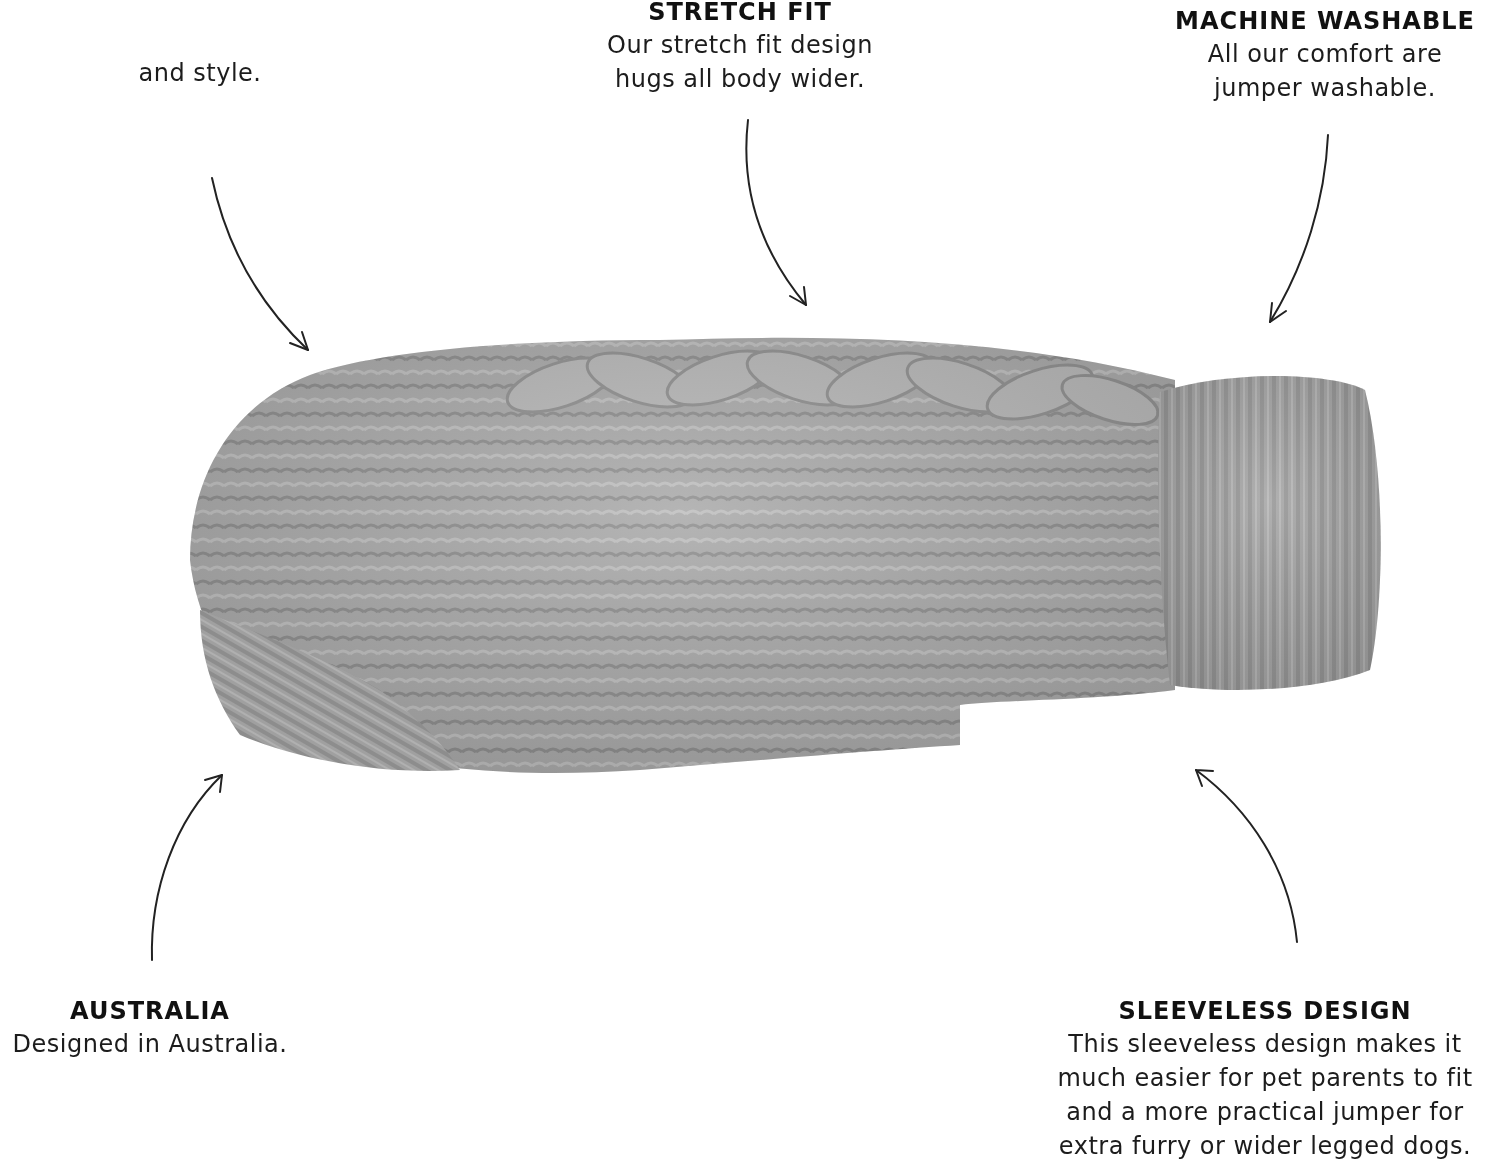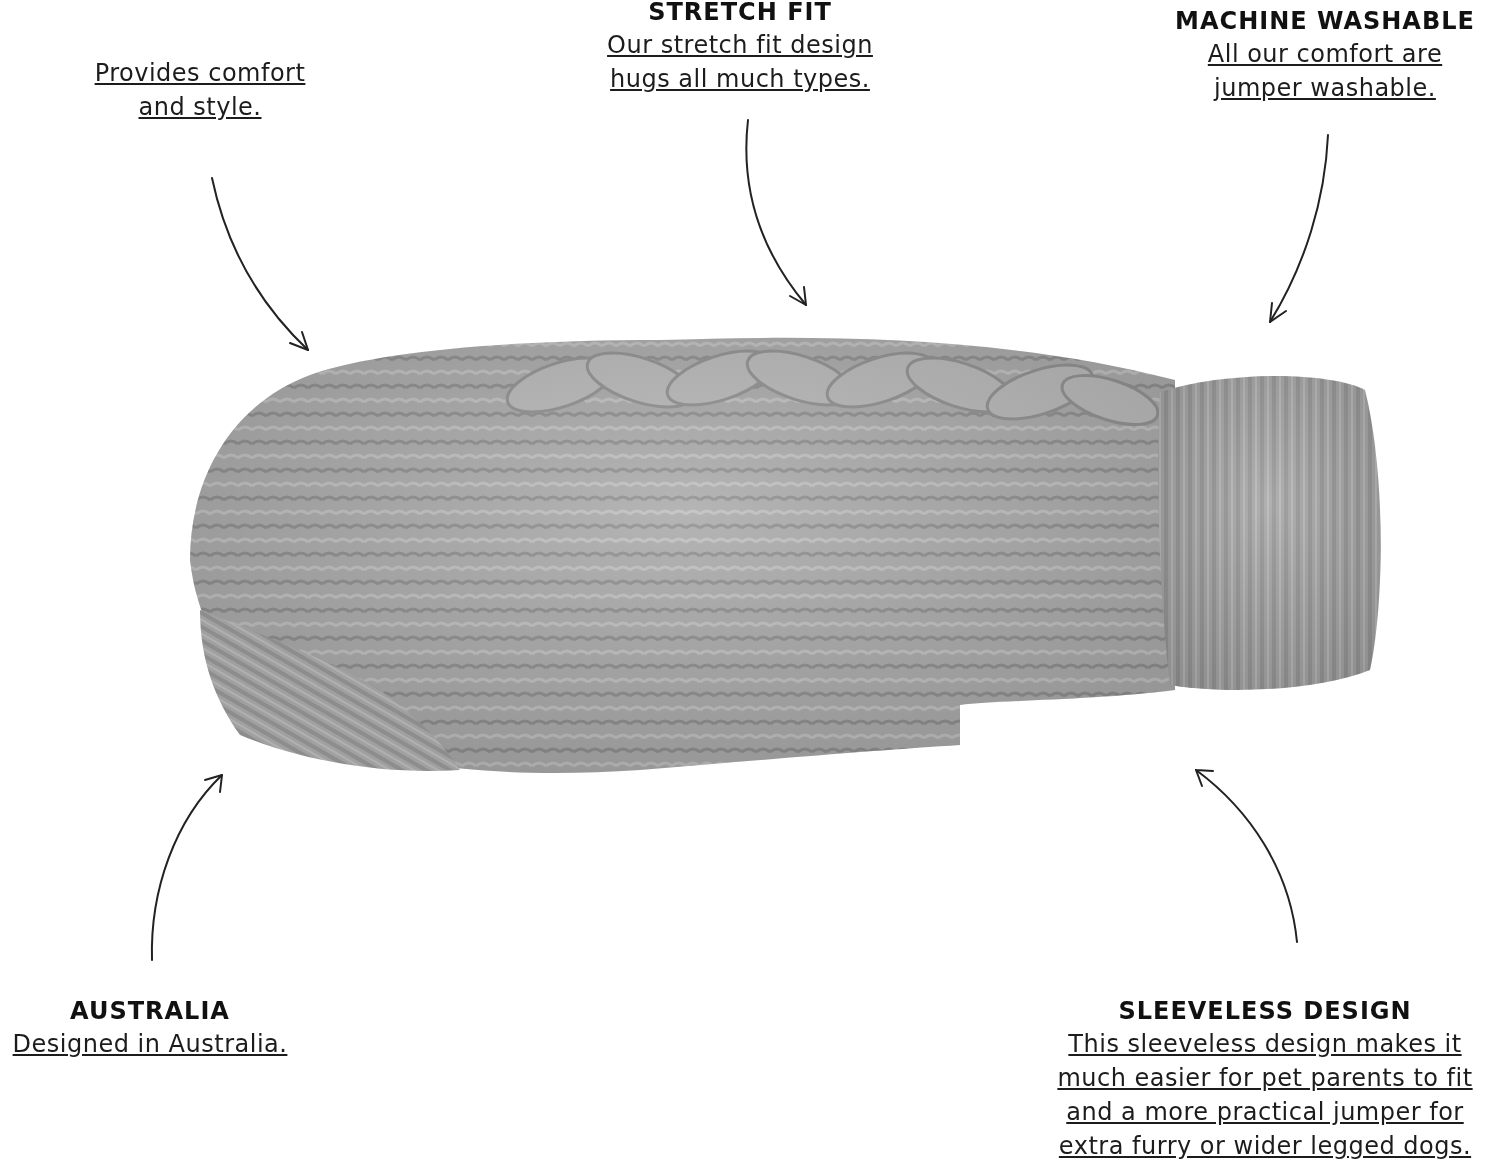--- a/index.html
+++ b/index.html
@@ -3,21 +3,21 @@
   <meta charset="utf-8">
   <style>
     html, body { margin: 0; padding: 0; background: #ffffff; }
     body { width: 1500px; height: 1166px; position: relative; overflow: hidden;
            font-family: "DejaVu Sans", "Liberation Sans", sans-serif; color: #1a1a1a; }
     .callout { position: absolute; text-align: center; }
     .callout h2 { margin: 0; font-size: 24px; font-weight: bold; letter-spacing: 1px;
                   line-height: 32px; color: #111; }
     .callout p { margin: 0; font-size: 24px; font-weight: normal; line-height: 34px;
                  letter-spacing: 0.5px; color: #1c1c1c; }
-    .callout p span { display: block; text-decoration: underline; }
+    .callout p span { display: block; }
     #callout-stylish { left: 30px; top: 56px; width: 340px; }
     #callout-stretch { left: 560px; top: -4px; width: 360px; }
     #callout-machine { left: 1150px; top: 5px; width: 350px; }
     #callout-australia { left: -20px; top: 995px; width: 340px; }
     #callout-sleeveless { left: 1020px; top: 995px; width: 490px; }
     svg.art { position: absolute; left: 0; top: 0; }
   </style>
 </head>
 <body>
 
@@ -95,30 +95,29 @@
     </g>
     <g>
       <path d="M1297 942 C 1290 870, 1250 810, 1196 770"></path>
       <path d="M1196 770 L 1213 771 M1196 770 L 1202 786"></path>
     </g>
   </g>
 </svg>
 
 <div class="callout" id="callout-stylish">
   <p>
-    <span>Provides comfort</span>
     <span>and style.</span>
   </p>
 </div>
 
 <div class="callout" id="callout-stretch">
   <h2>STRETCH FIT</h2>
   <p>
     <span>Our stretch fit design</span>
-    <span>hugs all much types.</span>
+    <span>hugs all body wider.</span>
   </p>
 </div>
 
 <div class="callout" id="callout-machine">
   <h2>MACHINE WASHABLE</h2>
   <p>
     <span>All our comfort are</span>
     <span>jumper washable.</span>
   </p>
 </div>

